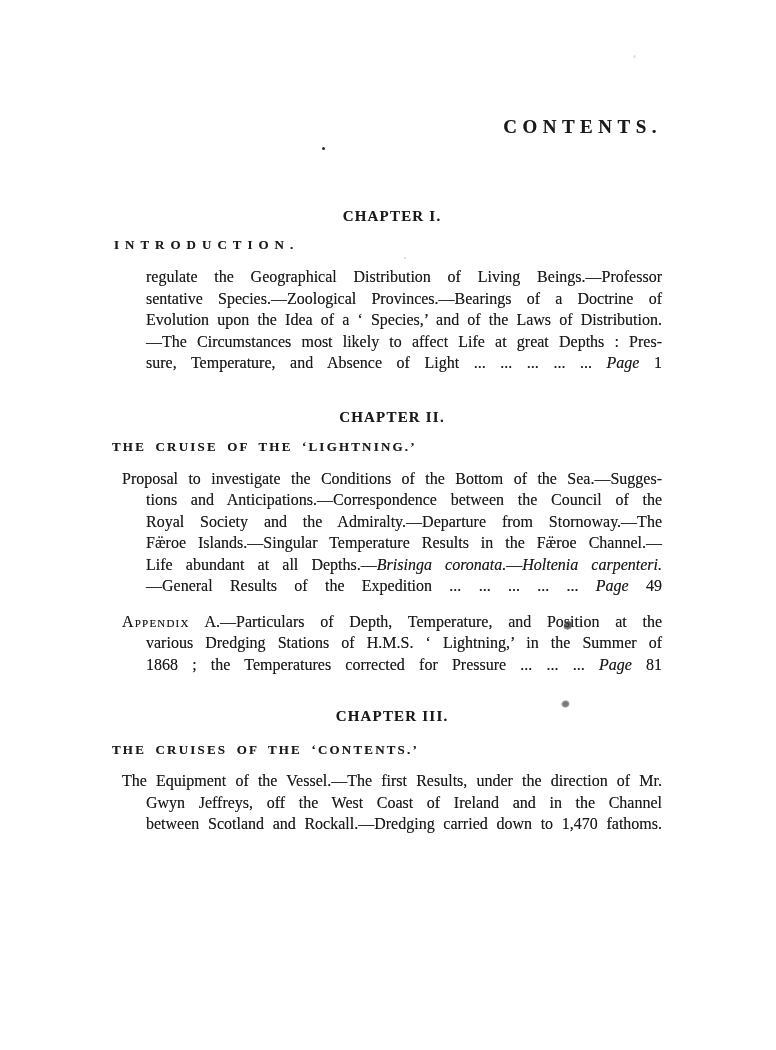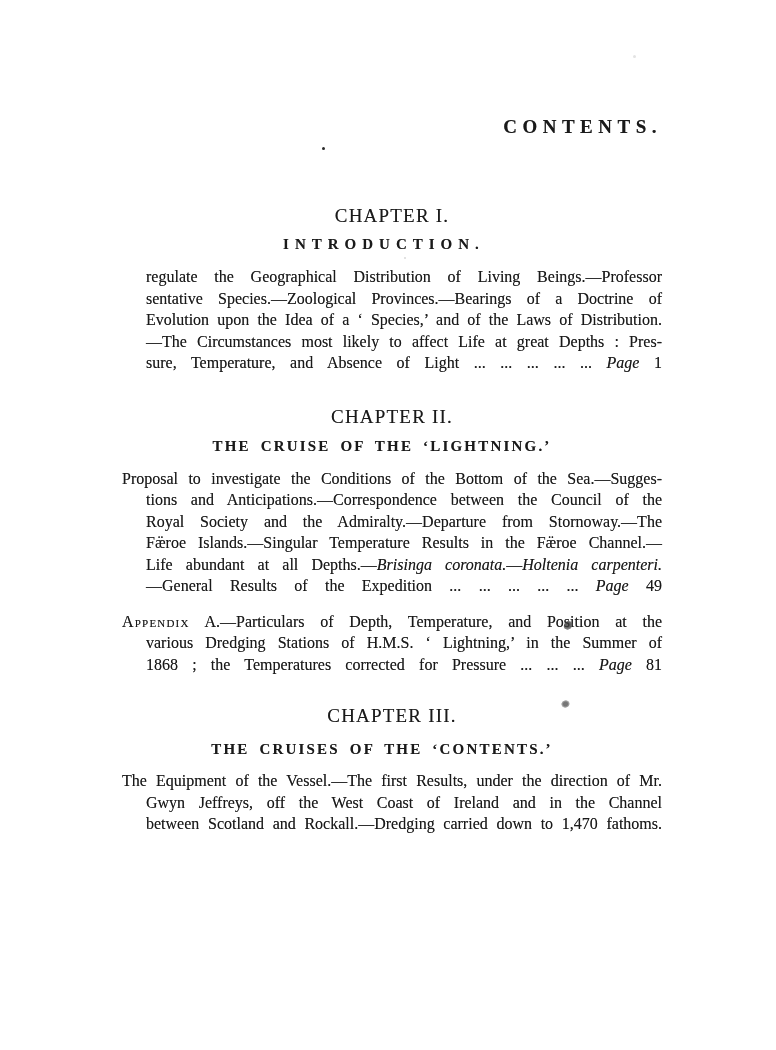--- a/index.html
+++ b/index.html
@@ -7,25 +7,25 @@
     position:relative;width:776px;height:1050px;background:#ffffff;overflow:hidden;
     font-family:"Liberation Serif","DejaVu Serif",serif;color:#1a1a1a;
   }
   .content{position:absolute;left:122px;top:0;width:540px;}
   .page-title{
     margin:0;padding-top:114px;font-size:19px;line-height:25px;font-weight:bold;
     text-align:right;letter-spacing:5.5px;text-indent:5.5px;
     text-shadow:0 0 .4px rgba(0,0,0,.45);
   }
   h2.chapter-heading{
-    margin:8px;font-size:19px;line-height:22px;font-weight:normal;text-align:center;
+    margin:8px;font-size:15px;line-height:22px;font-weight:bold;text-align:center;
     letter-spacing:1.2px;text-shadow:0 0 .3px rgba(0,0,0,.4);
   }
   h3.chapter-subheading{
-    margin:0;font-size:15px;line-height:13px;font-weight:bold;text-align:center;
+    margin:0;font-size:13px;line-height:13px;font-weight:bold;text-align:left;
     letter-spacing:2.2px;word-spacing:4px;text-shadow:0 0 .3px rgba(0,0,0,.4);
   }
   .sec1 .chapter-heading{margin-top:66px;}
   .sec1 .chapter-subheading{margin-top:11px;letter-spacing:6px;transform:translateX(-8px);}
   .sec1 .entry-0{margin-top:15px;}
   .sec2 .chapter-heading{margin-top:32px;}
   .sec2 .chapter-subheading{margin-top:12px;transform:translateX(-10px);}
   .sec2 .entry-0{margin-top:15px;}
   .sec2 .entry-1{margin-top:14px;}
   .sec3 .chapter-heading{margin-top:30px;}

